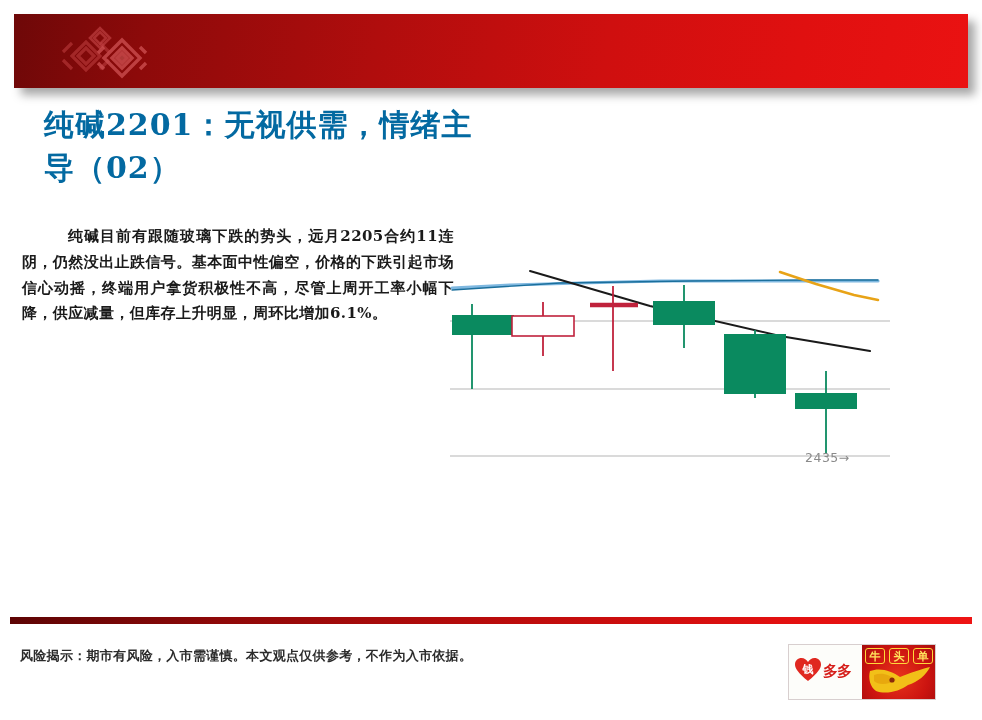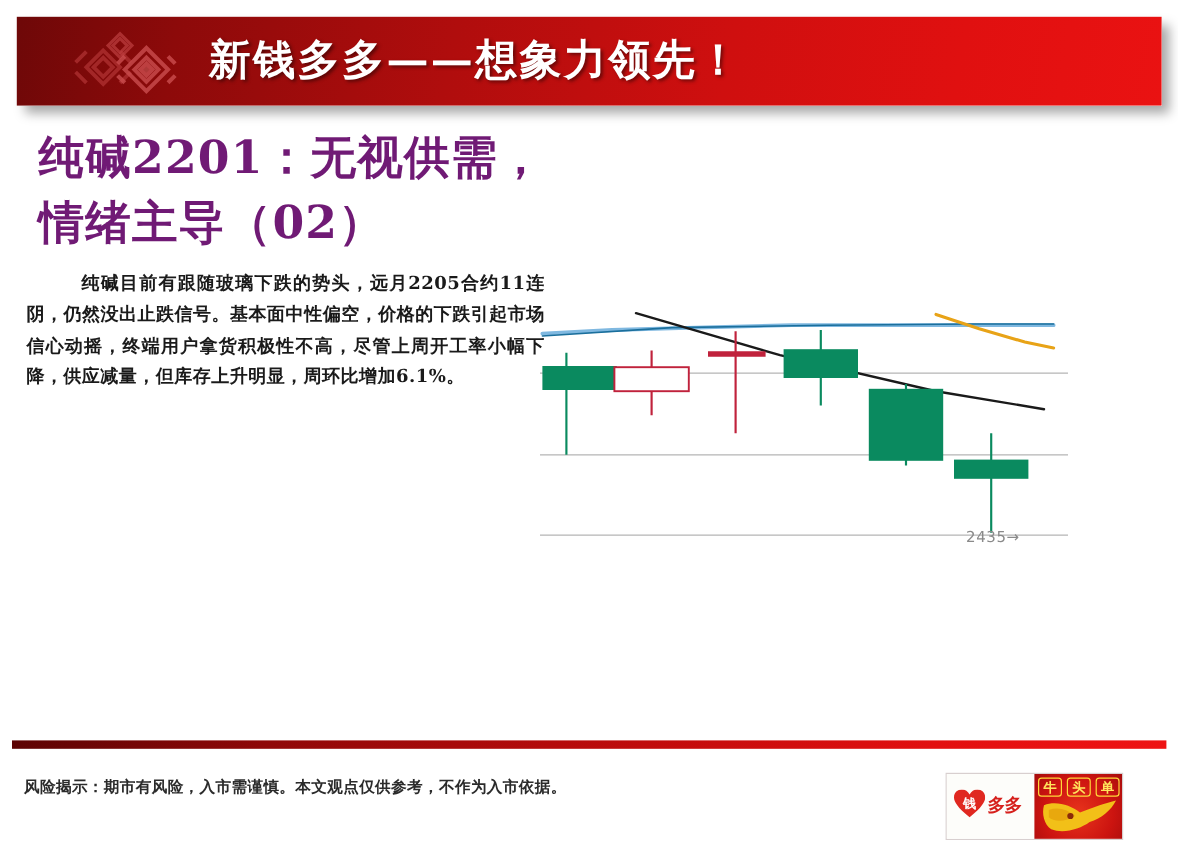--- a/index.html
+++ b/index.html
@@ -35,25 +35,25 @@
     font-size:35px;
     font-weight:bold;
     letter-spacing:2px;
     white-space:nowrap;
     text-shadow:2px 2px 3px rgba(0,0,0,0.45);
   }
 
   
   #slide-title {
     position:absolute;
-    left:32px; top:104px;
+    left:44px; top:104px;
     width:440px;
-    color:#701a75;
-    font-family:"DejaVu Serif","Liberation Serif",serif;
-    font-size:38px;
+    color:#0369a1;
+    font-family:"DejaVu Serif","Liberation Serif",serif;
+    font-size:30px;
     font-weight:bold;
     line-height:1.42;
     letter-spacing:1px;
   }
 
   
   #body-text {
     position:absolute;
     left:22px; top:224px;
     width:432px;
@@ -63,21 +63,21 @@
     font-weight:bold;
     line-height:1.72;
     text-indent:46px;
     text-align:justify;
     letter-spacing:0.4px;
   }
 
   
   #chart-wrap {
     position:absolute;
-    left:450px; top:248px;
+    left:450px; top:258px;
     width:440px; height:225px;
   }
   #chart-svg { display:block; width:440px; height:225px; }
   .price-tag {
     position:absolute;
     left:355px; top:192px;
     color:#8a8a8a;
     font-family:"DejaVu Sans","Liberation Sans",sans-serif;
     font-size:12.5px;
     white-space:nowrap;
@@ -171,21 +171,20 @@
       <path d="M48 16 L58 6 L68 16 L58 26 Z"></path>
       <path d="M52 16 L58 10 L64 16 L58 22 Z"></path>
     </g>
     <g fill="none" stroke="#d6595b" stroke-width="3.4" opacity="0.8">
       <path d="M62 36 L80 18 L98 36 L80 54 Z"></path>
       <path d="M70 36 L80 26 L90 36 L80 46 Z"></path>
       <path d="M75 36 L80 31 L85 36 L80 41 Z" fill="#c2504f"></path>
       <path d="M56 31 L62 25 M56 41 L62 47 M98 25 L104 31 M98 47 L104 41"></path>
     </g>
   </svg>
-  <div id="banner-title">新钱多多——想象力领先！</div>
 </div>
 
 <div id="slide-title">纯碱2201：无视供需，情绪主导（02）</div>
 
 <div id="body-text">纯碱目前有跟随玻璃下跌的势头，远月2205合约11连阴，仍然没出止跌信号。基本面中性偏空，价格的下跌引起市场信心动摇，终端用户拿货积极性不高，尽管上周开工率小幅下降，供应减量，但库存上升明显，周环比增加6.1%。</div>
 
 <div id="chart-wrap">
   <svg id="chart-svg" viewBox="0 0 440 225">
     <g id="grid-group">
         <line x1="0" y1="63" x2="440" y2="63" stroke="#b5b5b5" stroke-width="1.1"></line>

